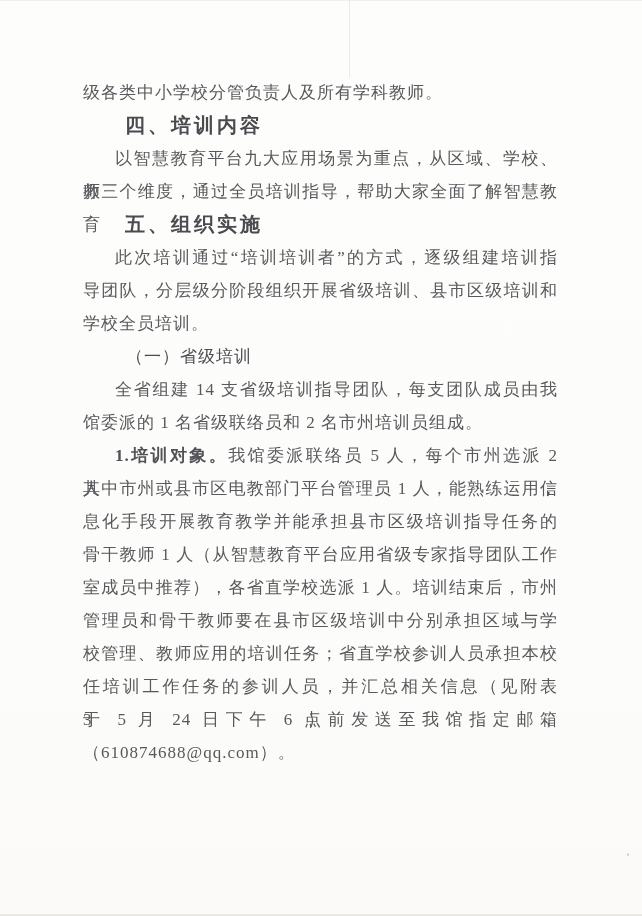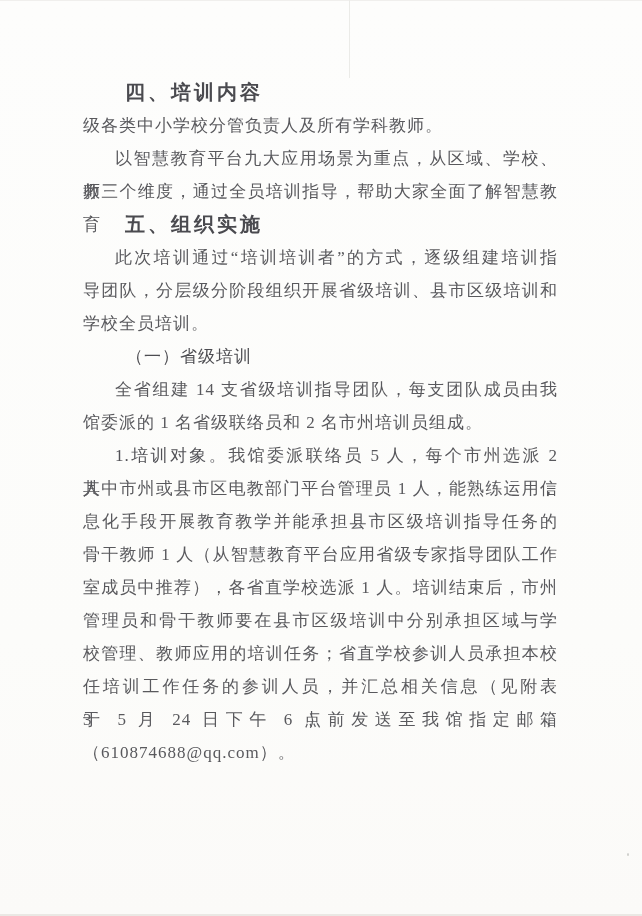--- a/index.html
+++ b/index.html
@@ -75,36 +75,36 @@
     text-indent: 42px;
   }
   .h2 {
     font-weight: normal;
     font-size: 17px;
     letter-spacing: 1px;
     color: #4c4c51;
     text-indent: 43px;
   }
   .bold-prefix {
-    font-weight: normal;
+    font-weight: bold;
     color: #515156;
   }
 </style>
 </head>
 <body>
 
 <div class="scan-page">
   <div class="artifact-top-edge"></div>
   <div class="artifact-vline"></div>
   <div class="artifact-speck"></div>
   <div class="artifact-bottom-edge"></div>
 
   <div class="doc">
+    <div class="line">级各类中小学校分管负责人及所有学科教师。</div>
     <div class="line h1">四、培训内容</div>
-    <div class="line">级各类中小学校分管负责人及所有学科教师。</div>
     <div class="line just indent">以智慧教育平台九大应用场景为重点，从区域、学校、教</div>
     <div class="line just">师三个维度，通过全员培训指导，帮助大家全面了解智慧教育</div>
     <div class="line h1">五、组织实施</div>
     <div class="line just indent">此次培训通过“培训培训者”的方式，逐级组建培训指</div>
     <div class="line just">导团队，分层级分阶段组织开展省级培训、县市区级培训和</div>
     <div class="line">学校全员培训。</div>
     <div class="line h2">（一）省级培训</div>
     <div class="line just indent">全省组建 14 支省级培训指导团队，每支团队成员由我</div>
     <div class="line">馆委派的 1 名省级联络员和 2 名市州培训员组成。</div>
     <div class="line just indent">

